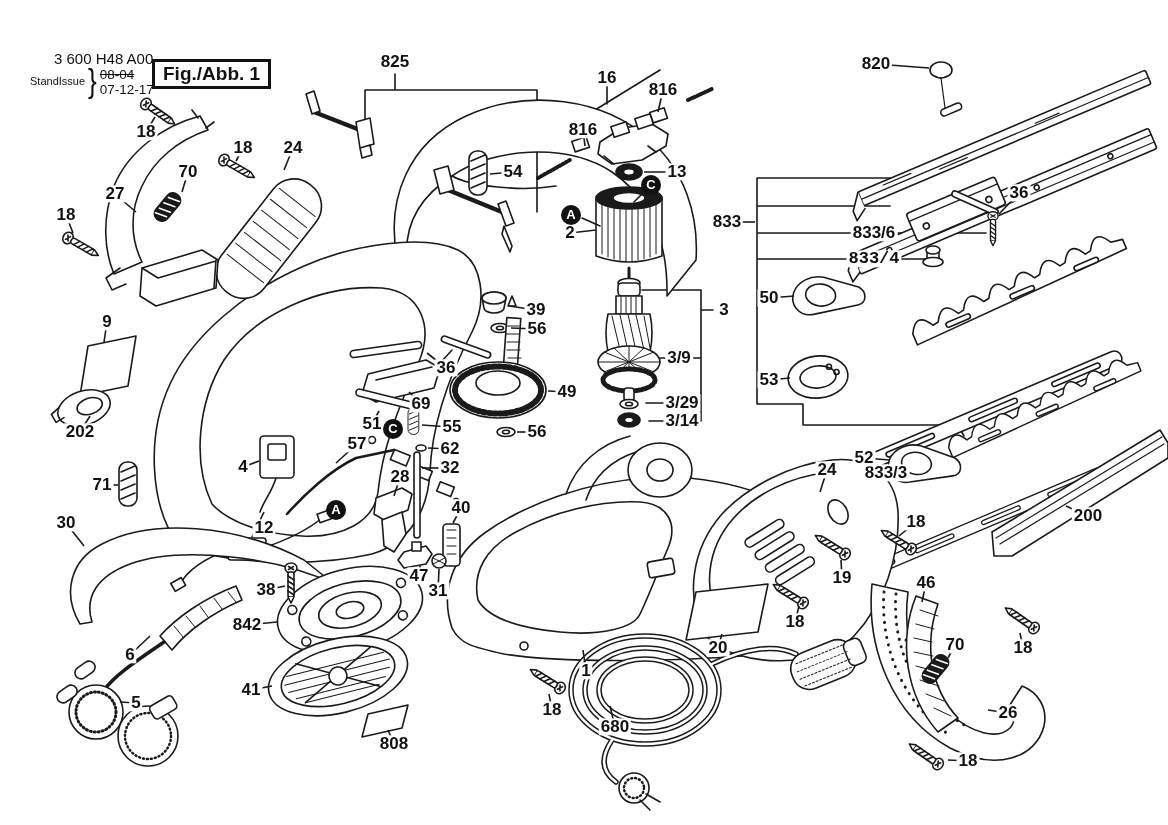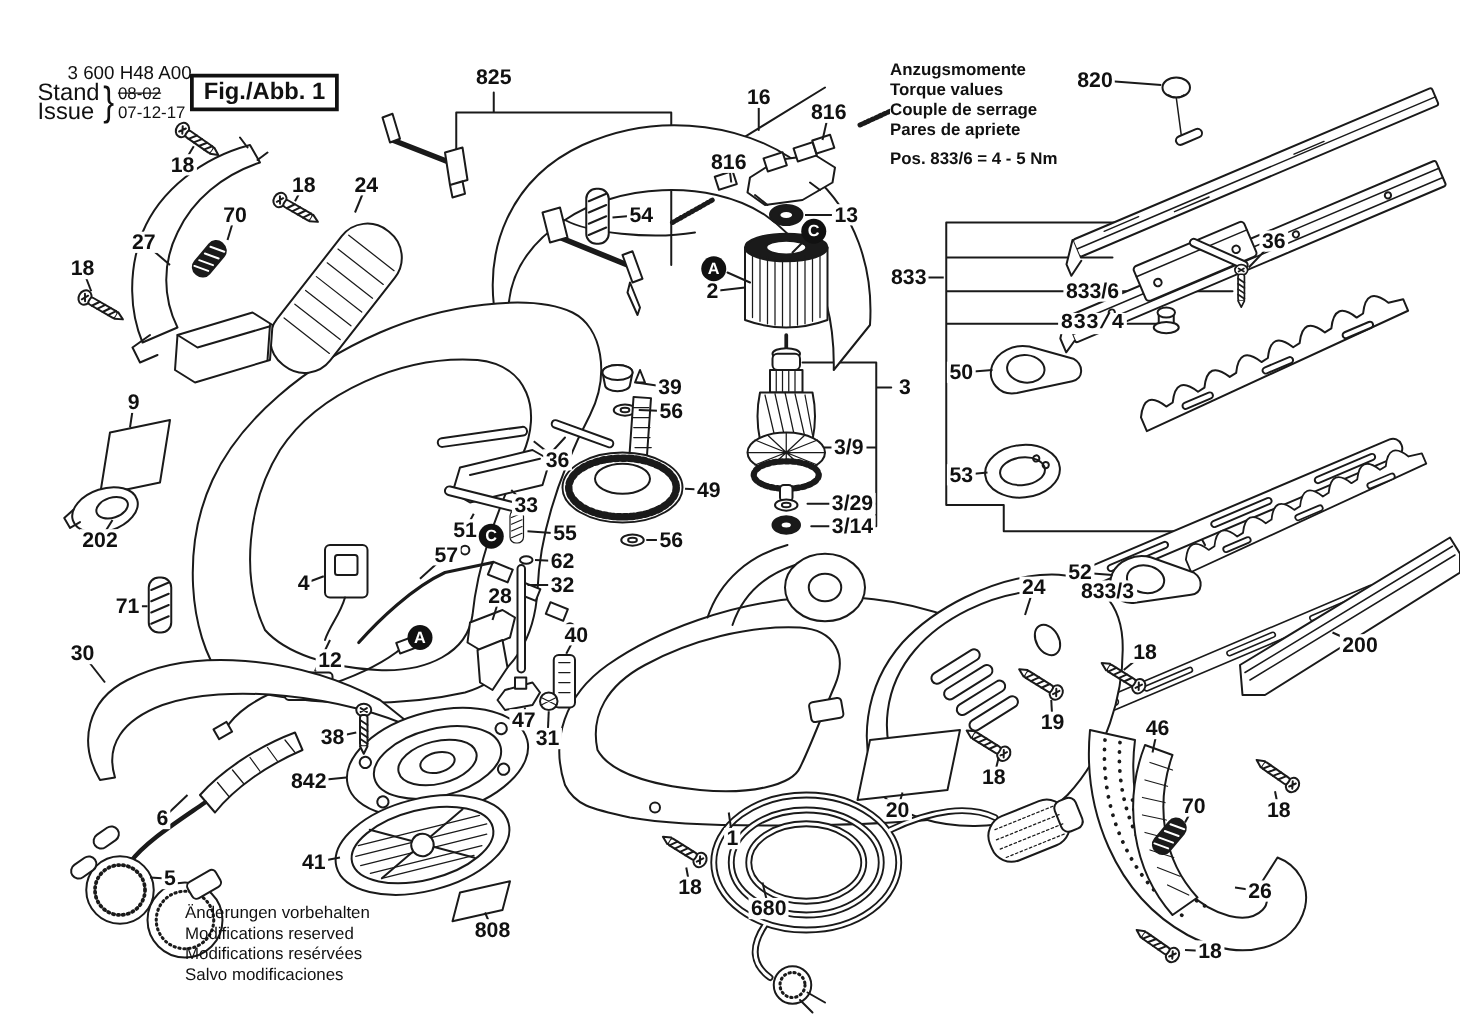--- a/index.html
+++ b/index.html
@@ -9,21 +9,21 @@
   #leaders{pointer-events:none;z-index:2;}
   #callout-layer{position:absolute;left:0;top:0;width:100%;height:100%;z-index:3;}
   .callout{position:absolute;transform:translate(-50%,-50%);
            font-weight:bold;font-size:17px;line-height:1.02;background:#fff;
            padding:0 2px;white-space:nowrap;color:#111;}
   .marker{position:absolute;transform:translate(-50%,-50%);width:20px;height:20px;
           border-radius:50%;background:#111;color:#fff;text-align:center;
           font-weight:bold;font-size:13px;line-height:20px;}
   #partno{position:absolute;left:54px;top:50px;font-size:15px;z-index:4;}
   #issueblock{position:absolute;left:30px;top:66px;z-index:4;display:flex;align-items:center;}
-  #issueblock .lbls{display:flex;flex-direction:column;font-size:19px;line-height:15px;}
+  #issueblock .lbls{display:flex;flex-direction:row;font-size:11px;line-height:15px;}
   #issueblock .brace{font-size:26px;font-weight:normal;transform:scaleY(1.25);margin:0 3px;}
   #issueblock .dates{display:flex;flex-direction:column;font-size:13.5px;line-height:15px;}
   .strike{text-decoration:line-through;}
   #figbox{position:absolute;left:152px;top:59px;border:3px solid #111;padding:1px 8px;
           font-weight:bold;font-size:19px;z-index:4;background:#fff;}
   #torque{position:absolute;left:712px;top:48px;font-weight:bold;font-size:13.5px;
           line-height:16px;z-index:4;background:#fff;}
   #torque .pos{margin-top:7px;}
   #footer{position:absolute;left:148px;top:722px;font-size:13.5px;line-height:16.5px;z-index:4;}
 </style>
@@ -405,21 +405,21 @@
       <div class="callout" style="left: 886px; top: 425px; margin-top: 48px;">833/3</div>
       <div class="callout" style="left: 864px; top: 458px;">52</div>
       <div class="callout" style="left: 724px; top: 310px;">3</div>
       <div class="callout" style="left: 679px; top: 358px;">3/9</div>
       <div class="callout" style="left: 682px; top: 403px;">3/29</div>
       <div class="callout" style="left: 682px; top: 421px;">3/14</div>
       <div class="callout" style="left: 536px; top: 310px;">39</div>
       <div class="callout" style="left: 537px; top: 329px;">56</div>
       <div class="callout" style="left: 537px; top: 432px;">56</div>
       <div class="callout" style="left: 446px; top: 368px;">36</div>
-      <div class="callout" style="left: 421px; top: 404px;">33</div>
+      <div class="callout" style="left: 421px; top: 404px;">69</div>
       <div class="callout" style="left: 567px; top: 392px;">49</div>
       <div class="callout" style="left: 372px; top: 424px;">51</div>
       <div class="callout" style="left: 452px; top: 427px;">55</div>
       <div class="callout" style="left: 450px; top: 449px;">62</div>
       <div class="callout" style="left: 357px; top: 444px;">57</div>
       <div class="callout" style="left: 450px; top: 468px;">32</div>
       <div class="callout" style="left: 243px; top: 467px;">4</div>
       <div class="callout" style="left: 400px; top: 477px;">28</div>
       <div class="callout" style="left: 461px; top: 508px;">40</div>
       <div class="callout" style="left: 102px; top: 485px;">71</div>
@@ -464,35 +464,22 @@
 
 <div id="partno">3 600 H48 A00</div>
 
 <div id="issueblock">
   <div class="lbls">
     <span>Stand</span>
     <span>Issue</span>
   </div>
   <div class="brace">}</div>
   <div class="dates">
-    <span class="strike">08-02</span>
+    <span class="strike">08-04</span>
     <span>07-12-17</span>
   </div>
 </div>
 
 <div id="figbox">Fig./Abb. 1</div>
 
-<div id="torque">
-  <div>Anzugsmomente</div>
-  <div>Torque values</div>
-  <div>Couple de serrage</div>
-  <div>Pares de apriete</div>
-  <div class="pos">Pos. 833/6 = 4 - 5 Nm</div>
+
+
 </div>
 
-<div id="footer">
-  <div>Änderungen vorbehalten</div>
-  <div>Modifications reserved</div>
-  <div>Modifications resérvées</div>
-  <div>Salvo modificaciones</div>
-</div>
-
-</div>
-
 </body></html>

